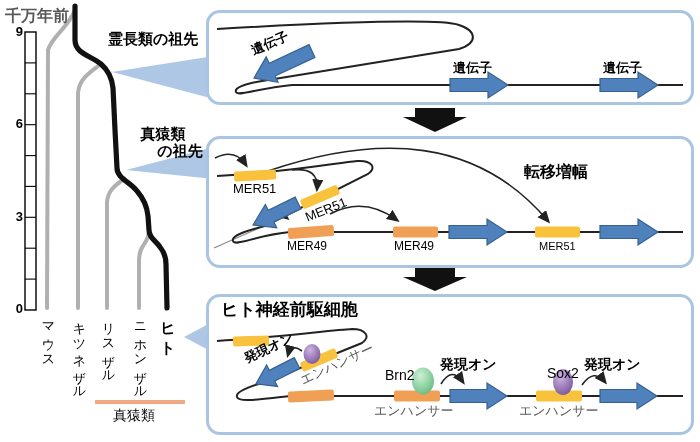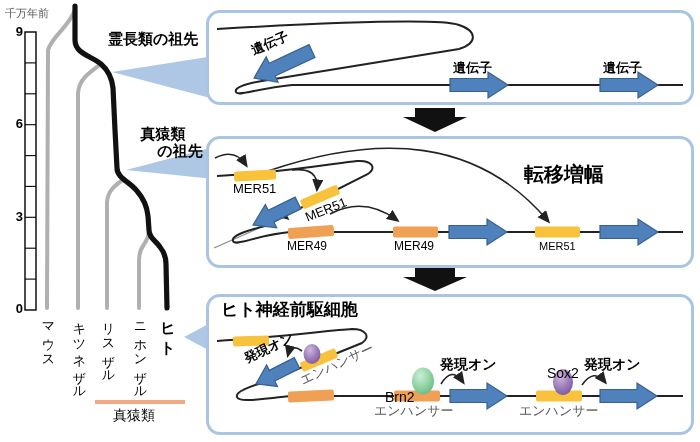--- a/index.html
+++ b/index.html
@@ -53,21 +53,21 @@
     </g>
 
     <g fill="#111">
       <polygon points="415,108 455,108 455,117 467,117 435,132 403,117 415,117"></polygon>
       <polygon points="415,268 455,268 455,277 467,277 435,291 403,277 415,277"></polygon>
     </g>
 
     <rect x="95" y="400" width="90" height="4" fill="#f1a983"></rect>
   </svg>
 
-  <div class="lbl gray" style="left:5px;top:7px;font-size:11px;">千万年前</div>
+  <div class="lbl gray" style="left:5px;top:7px;font-size:16px;font-weight:bold;">千万年前</div>
   <div class="lbl b" style="left:6px;top:25px;width:17px;text-align:right;font-size:13px;">9</div>
   <div class="lbl b" style="left:6px;top:117px;width:17px;text-align:right;font-size:13px;">6</div>
   <div class="lbl b" style="left:6px;top:210px;width:17px;text-align:right;font-size:13px;">3</div>
   <div class="lbl b" style="left:6px;top:302px;width:17px;text-align:right;font-size:13px;">0</div>
 
   <div class="lbl b" style="left:108px;top:31px;font-size:15px;">霊長類の祖先</div>
   <div class="lbl b center" style="left:137px;top:126px;width:52px;font-size:15px;">真猿類</div>
   <div class="lbl b center" style="left:154px;top:143px;width:52px;font-size:15px;">の祖先</div>
 
   <div class="lbl vert center" style="left:39px;top:314px;width:16px;font-size:13px;">マウス</div>
@@ -115,21 +115,21 @@
         <polygon points="0,-6.5 38,-6.5 38,-13 58,0 38,13 38,6.5 0,6.5" transform="translate(600,232)"></polygon>
       </g>
 
       <rect x="234" y="170.5" width="42" height="10" rx="2" fill="#f9c23c" transform="rotate(-3 255 175)"></rect>
       <rect x="300" y="192" width="40" height="10" rx="2" fill="#f9c23c" transform="rotate(-23 320 197)"></rect>
       <rect x="535" y="226.5" width="45" height="11" rx="2" fill="#f9c23c"></rect>
       <rect x="288" y="226.5" width="46" height="11" rx="2" fill="#f0a055" transform="rotate(-4 311 232)"></rect>
       <rect x="393" y="226.5" width="45" height="11" rx="2" fill="#f0a055"></rect>
     </svg>
   </div>
-  <div class="lbl b" style="left:524px;top:163px;font-size:20px;">転移増幅</div>
+  <div class="lbl b" style="left:524px;top:163px;font-size:16px;">転移増幅</div>
   <div class="lbl" style="left:233px;top:182px;font-size:13px;">MER51</div>
   <div class="lbl rot" style="left:306px;top:211px;font-size:13px;transform:rotate(-22deg);">MER51</div>
   <div class="lbl" style="left:287px;top:240px;font-size:12px;">MER49</div>
   <div class="lbl" style="left:394px;top:240px;font-size:12px;">MER49</div>
   <div class="lbl" style="left:539px;top:240px;font-size:11px;">MER51</div>
 
   <div class="panel" style="left:206px;top:294px;width:488px;height:141px;">
     <svg viewBox="209 297 482 135">
       <defs>
         <marker id="ah3" markerWidth="9" markerHeight="8" refX="6" refY="3.5" orient="auto">
@@ -167,20 +167,20 @@
       <rect x="536" y="390.5" width="46" height="11" rx="2" fill="#f9c23c"></rect>
 
       <ellipse cx="312" cy="354" rx="8.5" ry="10" fill="url(#gradPurple)"></ellipse>
       <ellipse cx="423" cy="381" rx="11" ry="13.5" fill="url(#gradGreen)"></ellipse>
       <ellipse cx="563" cy="382" rx="10" ry="13" fill="url(#gradPurple)"></ellipse>
     </svg>
   </div>
   <div class="lbl b" style="left:221px;top:301px;font-size:17px;">ヒト神経前駆細胞</div>
   <div class="lbl b rot" style="left:245px;top:352px;font-size:13px;transform:rotate(-25deg);">発現オン</div>
   <div class="lbl gray rot" style="left:301px;top:374px;font-size:13px;transform:rotate(-25deg);">エンハンサー</div>
-  <div class="lbl" style="left:385px;top:368px;font-size:14px;margin-top:22px;">Brn2</div>
+  <div class="lbl" style="left:385px;top:368px;font-size:14px;">Brn2</div>
   <div class="lbl gray" style="left:374px;top:404px;font-size:13px;">エンハンサー</div>
   <div class="lbl b" style="left:440px;top:357px;font-size:14px;">発現オン</div>
   <div class="lbl" style="left:547px;top:366px;font-size:14px;">Sox2</div>
   <div class="lbl gray" style="left:519px;top:404px;font-size:13px;">エンハンサー</div>
   <div class="lbl b" style="left:584px;top:357px;font-size:14px;">発現オン</div>
 
 </div>
 
 </body></html>

